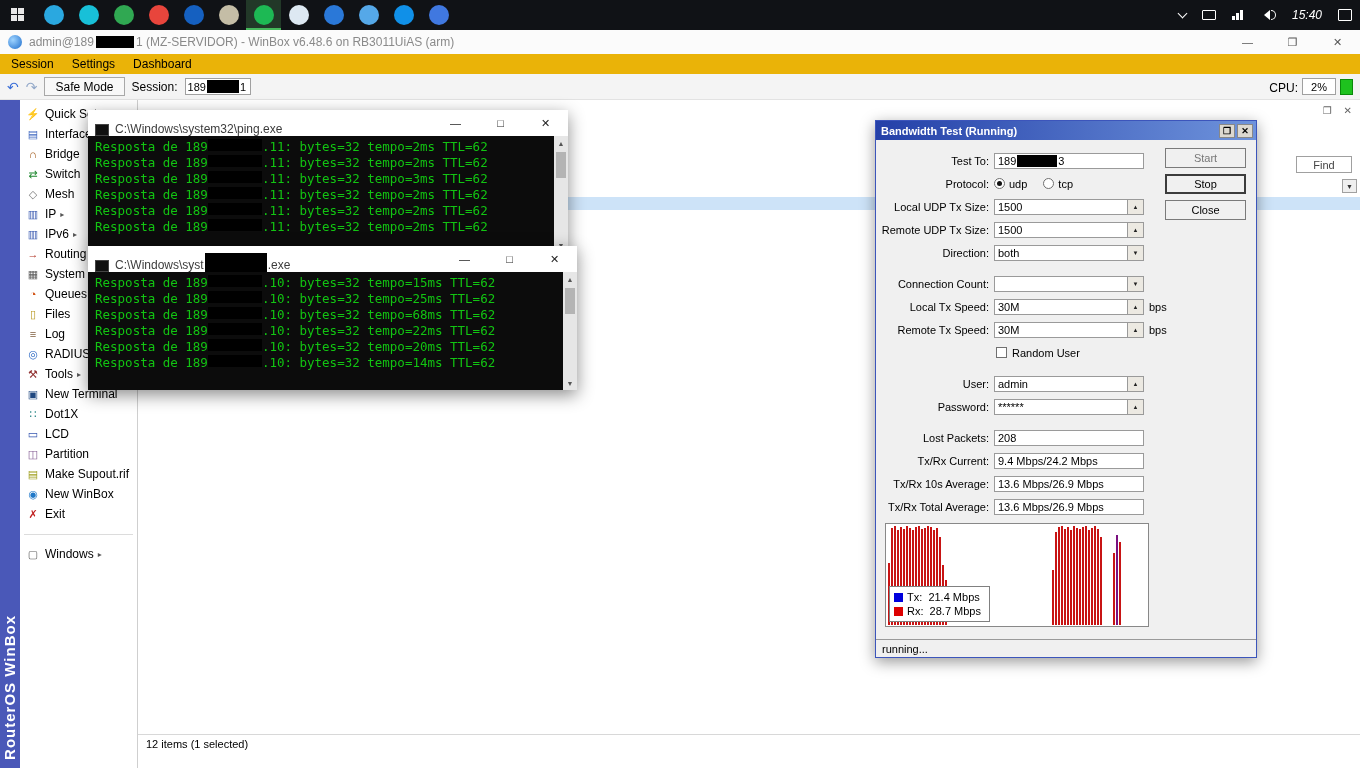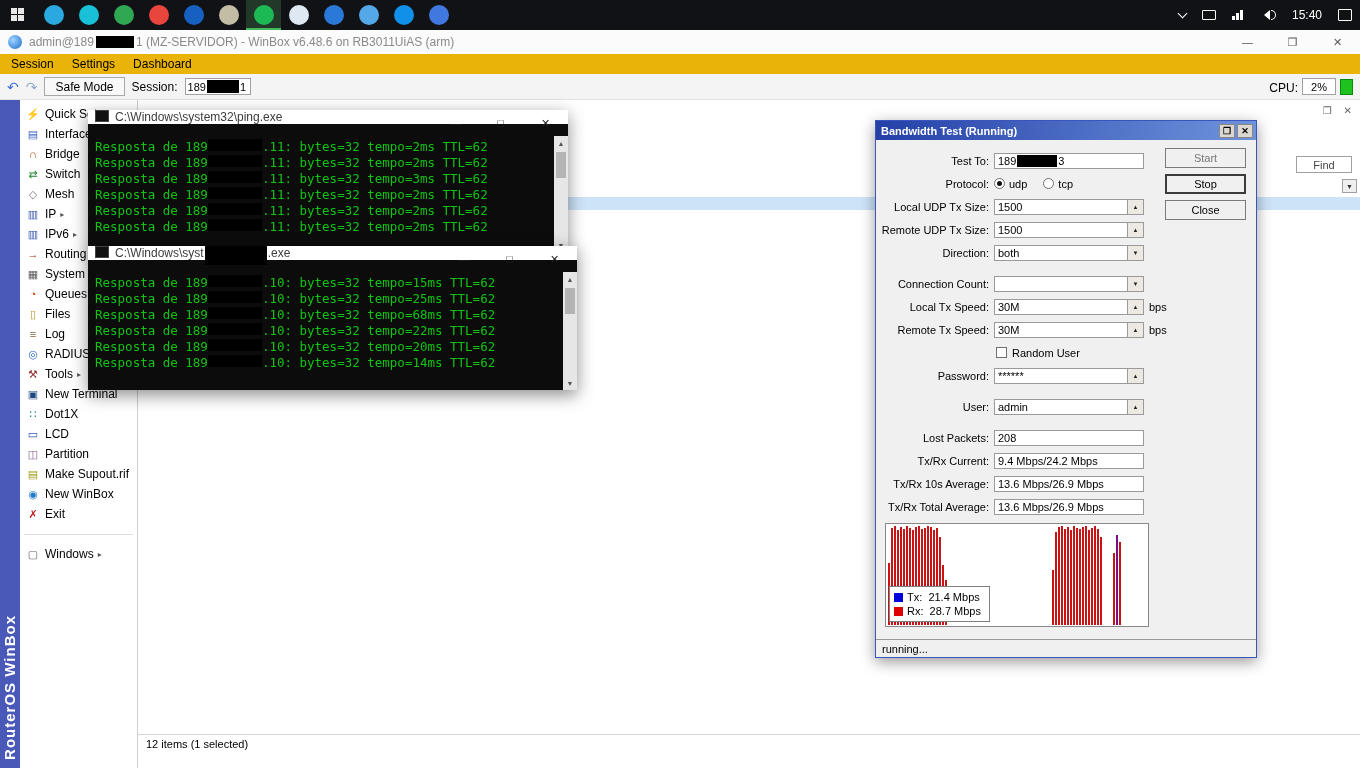--- a/index.html
+++ b/index.html
@@ -1,21 +1,21 @@
 <!DOCTYPE html>
 <html><head>
 <meta charset="utf-8">
 <style>
   * { margin:0; padding:0; box-sizing:border-box; }
   html,body { width:1360px; height:768px; overflow:hidden; background:#fff;
               font-family:"Liberation Sans", sans-serif; }
 
   
   .taskbar { position:absolute; left:0; top:0; width:1360px; height:30px;
-             background:#101216; display:flex; align-items:center; z-index:60; }
+             background:#101216; display:flex; align-items:center; z-index:60;font-style:italic; }
   .tb-start { width:36px; height:30px; display:flex; align-items:center; justify-content:center; }
   .win-logo { width:14px; height:14px; display:grid; grid-template-columns:6px 6px; grid-template-rows:6px 6px; gap:1px; }
   .win-logo span { background:#e8e8e8; }
   .tb-apps { display:flex; height:30px; }
   .tb-app { width:35px; height:30px; display:flex; align-items:center; justify-content:center; }
   .tb-app.active { background:#223828; box-shadow:inset 0 -2px 0 #46b85c; }
   .tb-ico { width:20px; height:20px; border-radius:50%; display:block; }
   .tb-tray { margin-left:auto; display:flex; align-items:center; height:30px; color:#fff; }
   .tray-item { padding:0 8px; height:30px; display:flex; align-items:center; justify-content:center; }
   .chev { width:7px; height:7px; border-right:1.5px solid #fff; border-bottom:1.5px solid #fff; transform:rotate(45deg); margin-top:-3px; }
@@ -78,21 +78,21 @@
                   border:1px solid #a0a0a0; background:#efefef; font-size:7px; color:#333;
                   display:flex; align-items:center; justify-content:center; }
   .statusbar { position:absolute; left:0; right:0; bottom:16px; height:18px; background:#fff;
                border-top:1px solid #d8d8d8; font-size:11px; color:#000;
                display:flex; align-items:center; padding-left:8px; }
 
   
   .term { position:absolute; background:#0c0c0c; box-shadow:0 5px 16px rgba(0,0,0,.45); }
   .term1 { left:88px; top:110px; width:480px; height:142px; z-index:20; }
   .term2 { left:88px; top:246px; width:489px; height:144px; z-index:25; }
-  .term-title { height:14px; background:#fff; display:flex; align-items:flex-start;
+  .term-title { height:26px; background:#fff; display:flex; align-items:flex-end;
                 padding-left:7px; font-size:12px; color:#3c3c3c; }
   .cmd-ico { width:14px; height:12px; background:#101010; border:1px solid #444;
              margin-right:6px; flex:none; }
   .term-ctls { margin-left:auto; display:flex; height:26px; }
   .term-ctl { width:45px; display:flex; align-items:center; justify-content:center;
               font-size:11px; color:#222; }
   .term-body { position:absolute; top:26px; left:0; right:14px; bottom:0; overflow:hidden;
                padding:3px 0 0 7px; font-family:"DejaVu Sans Mono", monospace;
                font-size:12.5px; line-height:16px; color:#12c412; white-space:nowrap; }
   .t-redact { display:inline-block; width:54px; height:12px; background:#000; }
@@ -499,29 +499,29 @@
       <span class="spin">▲</span>
       <span class="bps">bps</span>
     </div>
 
     <div class="btr">
       <span style="width:120px"></span>
       <span class="check"></span>
       <span class="cb-lbl">Random User</span>
     </div>
 
-    <div class="btr">
-      <span class="lbl">Password:</span>
-      <span class="fld w134">******</span>
-      <span class="spin">▲</span>
-    </div>
-
     <div class="btr mt8">
       <span class="lbl">User:</span>
       <span class="fld w134">admin</span>
+      <span class="spin">▲</span>
+    </div>
+
+    <div class="btr">
+      <span class="lbl">Password:</span>
+      <span class="fld w134">******</span>
       <span class="spin">▲</span>
     </div>
 
     <div class="btr mt8">
       <span class="lbl">Lost Packets:</span>
       <span class="fld w150">208</span>
     </div>
 
     <div class="btr">
       <span class="lbl">Tx/Rx Current:</span>

